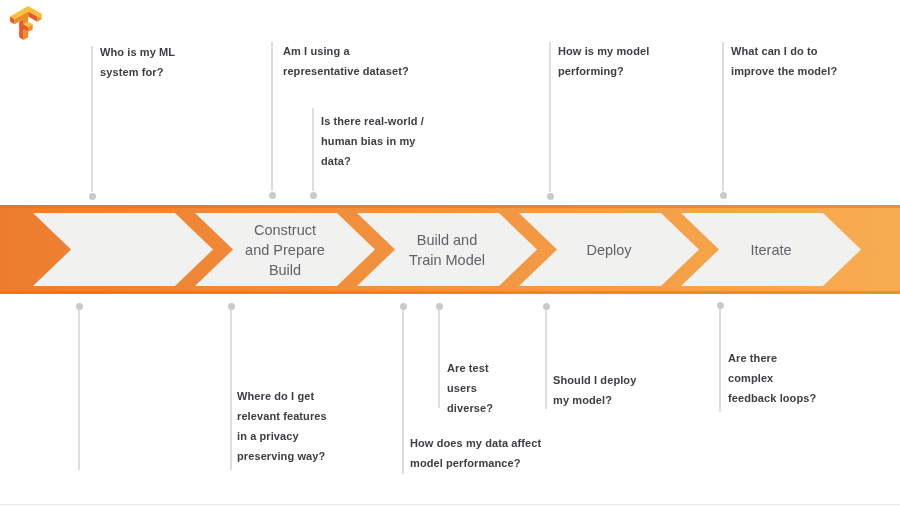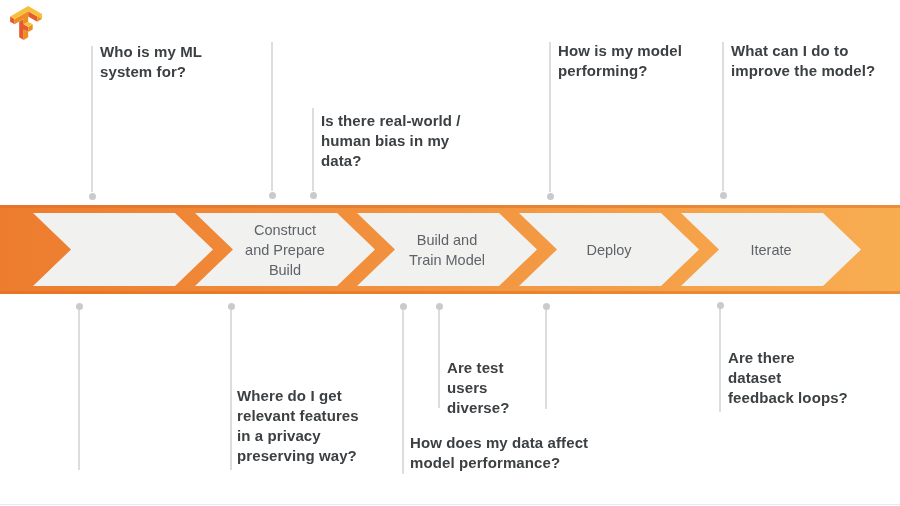--- a/index.html
+++ b/index.html
@@ -50,21 +50,21 @@
     text-align: center;
     white-space: pre-line;
     font-size: 14.5px;
     line-height: 20px;
     color: var(--stage-text);
   }
 
   .question {
     position: absolute;
     white-space: pre-line;
-    font-size: 15px;
+    font-size: 11px;
     line-height: 20px;
     font-weight: bold;
     color: var(--question-text);
     letter-spacing: 0.1px;
   }
 
   .vline {
     position: absolute;
     width: 1.5px;
     background: var(--connector-line);
@@ -149,35 +149,39 @@
   <div class="vline" style="left:438.25px;top:310px;height:98px"></div>
 
   <div class="dot" style="left:542.5px;top:302.5px"></div>
   <div class="vline" style="left:545.25px;top:310px;height:99px"></div>
 
   <div class="dot" style="left:716.5px;top:301.5px"></div>
   <div class="vline" style="left:719.25px;top:309px;height:103px"></div>
 
   <div class="question" style="left:100px;top:42px;width:150px">Who is my ML
 system for?</div>
+  <div class="question" style="left:283px;top:41px;width:210px">Am I using a
+representative dataset?</div>
   <div class="question" style="left:321px;top:111px;width:180px">Is there real-world /
 human bias in my
 data?</div>
   <div class="question" style="left:558px;top:41px;width:160px">How is my model
 performing?</div>
   <div class="question" style="left:731px;top:41px;width:180px">What can I do to
 improve the model?</div>
 
   <div class="question" style="left:410px;top:433px;width:240px">How does my data affect
 model performance?</div>
   <div class="question" style="left:237px;top:386px;width:180px">Where do I get
 relevant features
 in a privacy
 preserving way?</div>
   <div class="question" style="left:447px;top:358px;width:110px">Are test
 users
 diverse?</div>
+  <div class="question" style="left:553px;top:370px;width:150px">Should I deploy
+my model?</div>
   <div class="question" style="left:728px;top:348px;width:160px">Are there
-dataset
+complex
 feedback loops?</div>
 
   <div class="bottom-edge"></div>
 </div>
 
 </body></html>

